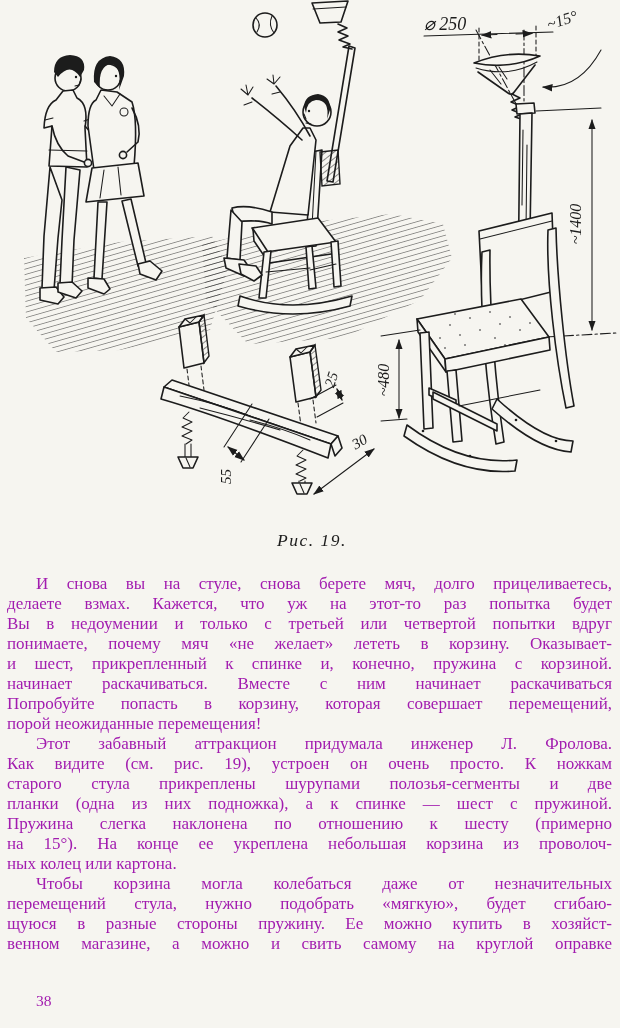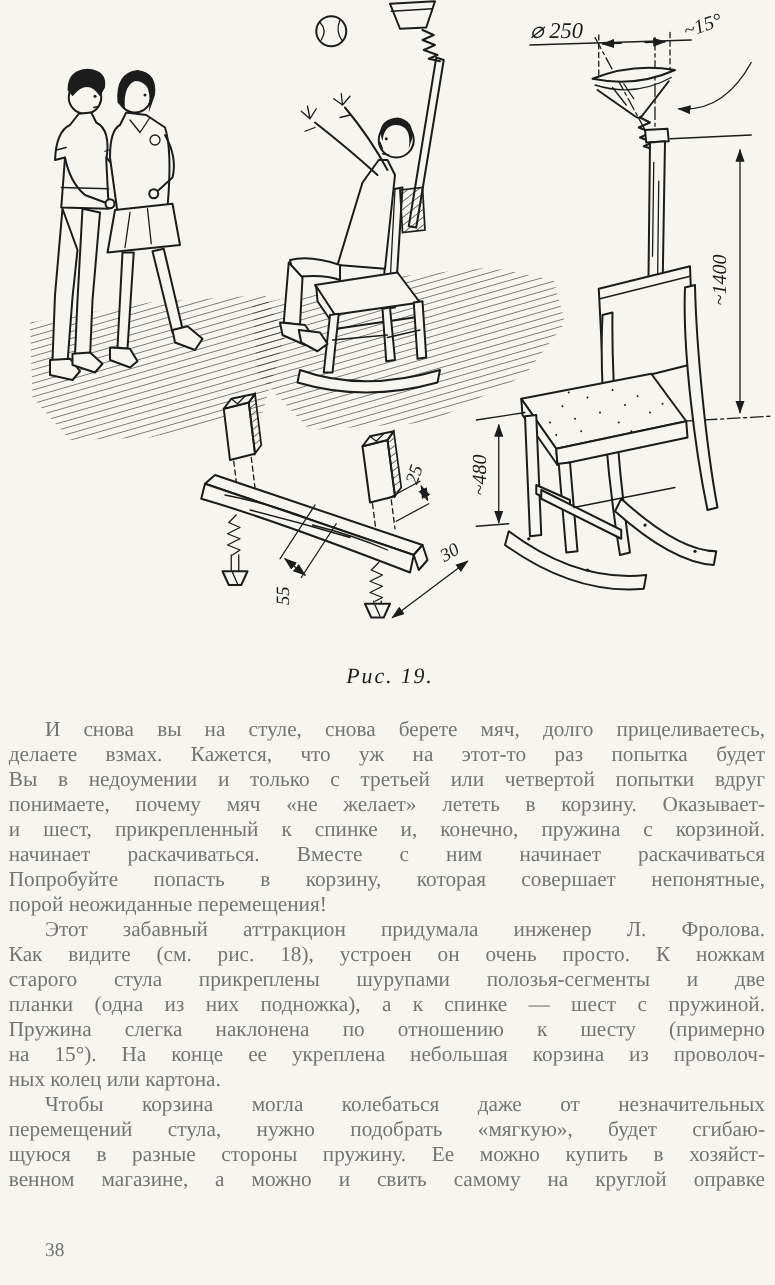--- a/index.html
+++ b/index.html
@@ -1,19 +1,19 @@
 <!DOCTYPE html>
 <html><head>
 <meta charset="utf-8">
 <style>
   html,body{margin:0;padding:0;background:#e8e6e0;}
   .page{
     position:relative;width:620px;height:1028px;margin:0 auto;
     background:#f6f5f0;overflow:hidden;
-    font-family:"Liberation Serif",serif;color:#737373;
+    font-family:"Liberation Serif",serif;color:#a21caf;
   }
   .fig{position:absolute;left:0;top:0;}
   
   .st{stroke:#1c1c1c;stroke-width:1.6;stroke-linecap:round;stroke-linejoin:round;fill:none;}
   .sw{stroke:#1c1c1c;stroke-width:1.6;stroke-linecap:round;stroke-linejoin:round;fill:#f6f5f0;}
   .thin{stroke-width:1.05;}
   .ink{fill:#1c1c1c;stroke:none;}
   .dsh{stroke-dasharray:4 3;}
   .ddt{stroke-dasharray:10 3 2.5 3;}
   .dlab{font:italic 16px "Liberation Serif",serif;fill:#1c1c1c;}
@@ -239,24 +239,24 @@
     <text class="cap" x="312" y="546" text-anchor="middle">Рис. 19.</text>
   </svg>
 
   <div class="textblock">
     <div class="tline indent">И снова вы на стуле, снова берете мяч, долго прицеливаетесь,</div>
     <div class="tline">делаете взмах. Кажется, что уж на этот-то раз попытка будет</div>
     <div class="tline">Вы в недоумении и только с третьей или четвертой попытки вдруг</div>
     <div class="tline">понимаете, почему мяч «не желает» лететь в корзину. Оказывает-</div>
     <div class="tline">и шест, прикрепленный к спинке и, конечно, пружина с корзиной.</div>
     <div class="tline">начинает раскачиваться. Вместе с ним начинает раскачиваться</div>
-    <div class="tline">Попробуйте попасть в корзину, которая совершает непонятные,</div>
+    <div class="tline">Попробуйте попасть в корзину, которая совершает перемещений,</div>
     <div class="tline short">порой неожиданные перемещения!</div>
     <div class="tline indent">Этот забавный аттракцион придумала инженер Л. Фролова.</div>
-    <div class="tline">Как видите (см. рис. 18), устроен он очень просто. К ножкам</div>
+    <div class="tline">Как видите (см. рис. 19), устроен он очень просто. К ножкам</div>
     <div class="tline">старого стула прикреплены шурупами полозья-сегменты и две</div>
     <div class="tline">планки (одна из них подножка), а к спинке — шест с пружиной.</div>
     <div class="tline">Пружина слегка наклонена по отношению к шесту  (примерно</div>
     <div class="tline">на 15°). На конце ее укреплена небольшая корзина из проволоч-</div>
     <div class="tline short">ных колец или картона.</div>
     <div class="tline indent">Чтобы корзина могла колебаться даже  от  незначительных</div>
     <div class="tline">перемещений стула, нужно подобрать «мягкую», будет сгибаю-</div>
     <div class="tline">щуюся в разные стороны пружину. Ее можно купить в хозяйст-</div>
     <div class="tline">венном магазине, а можно и свить самому на круглой оправке</div>
   </div>

